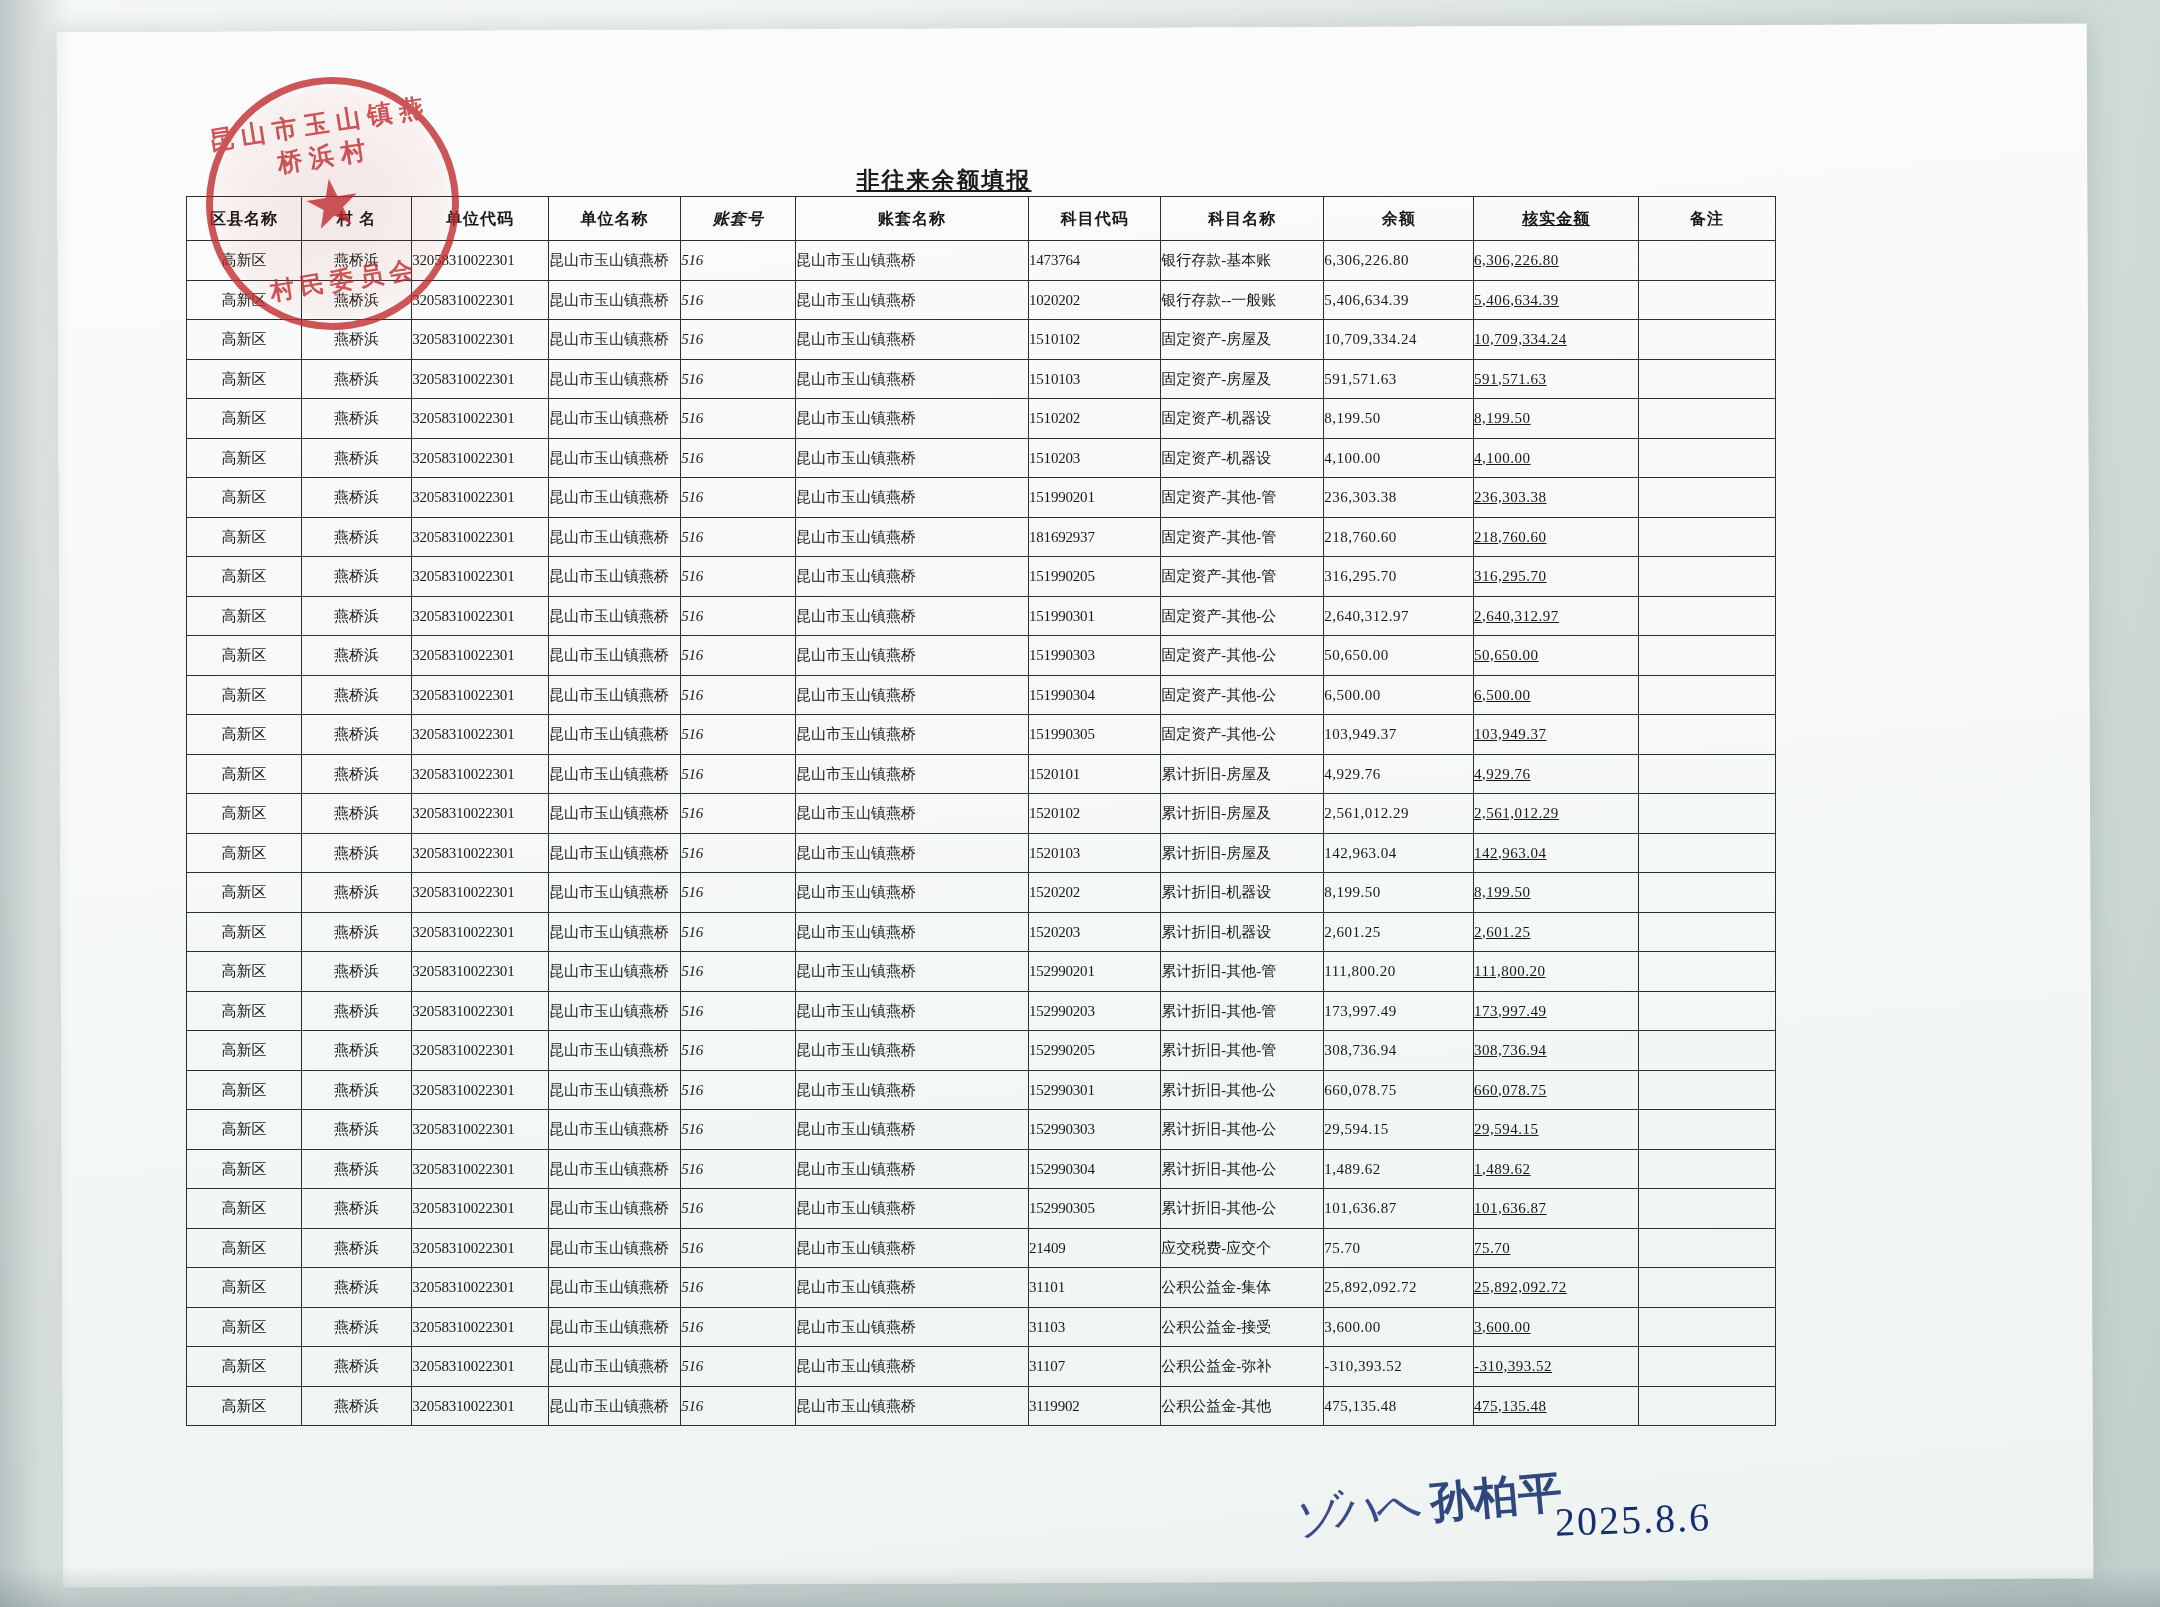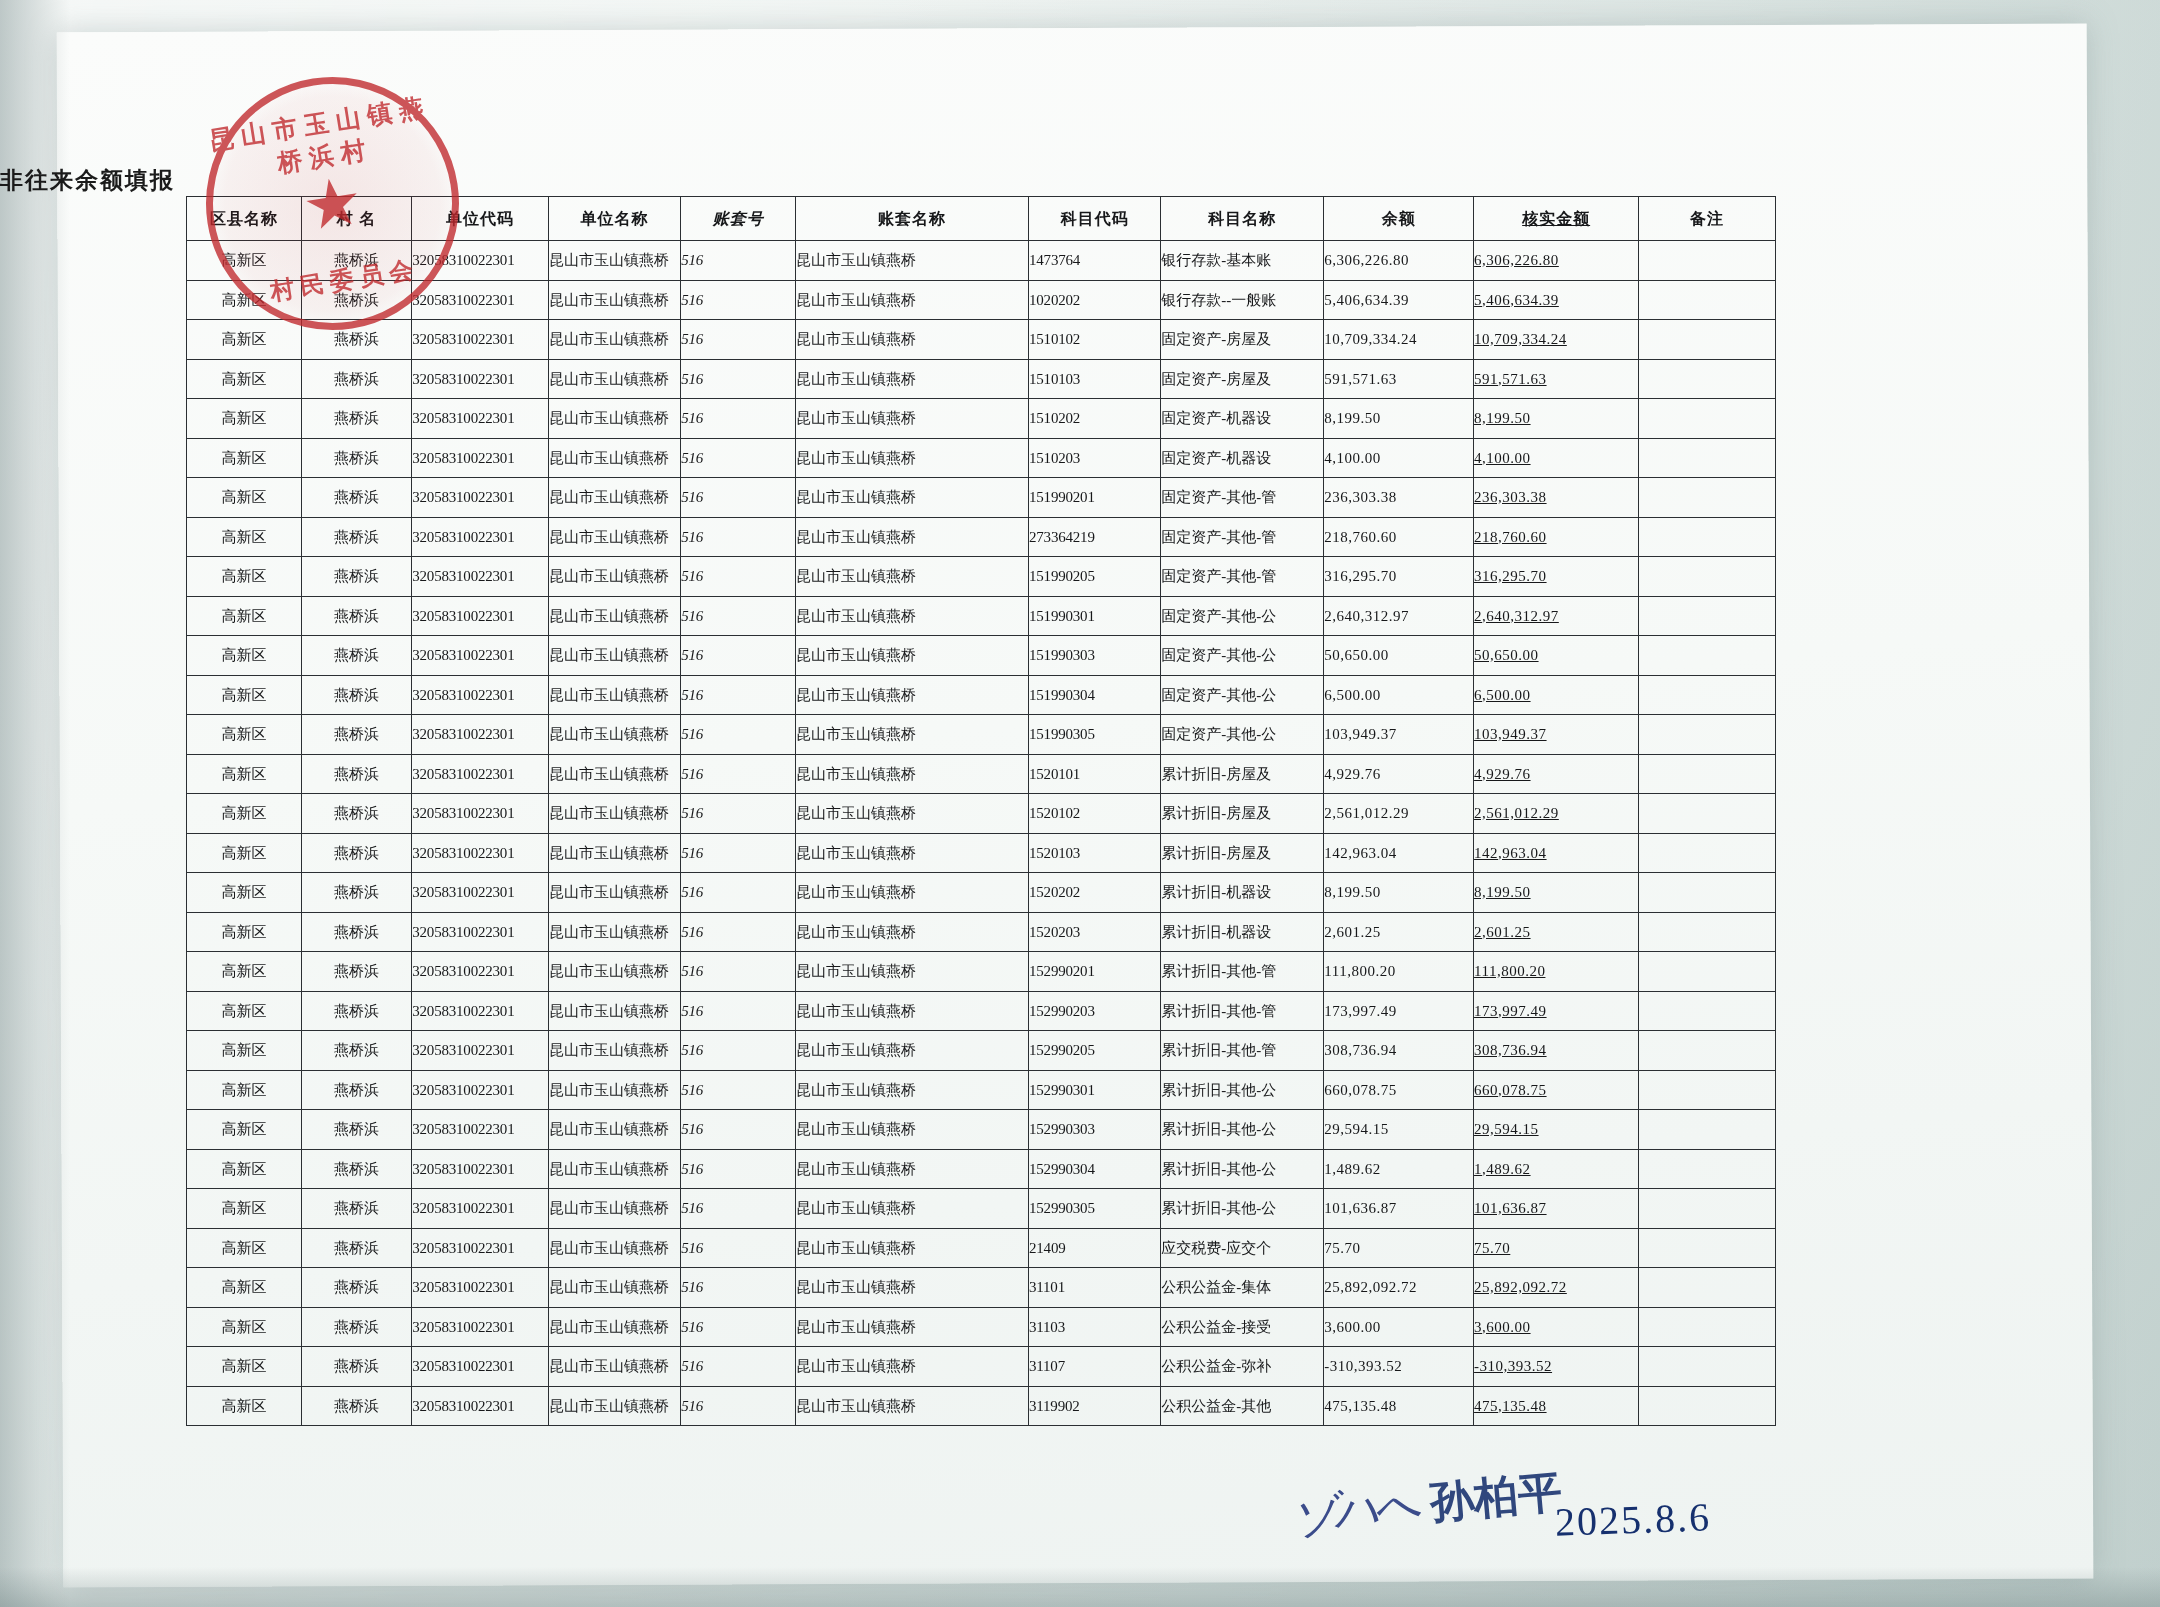--- a/index.html
+++ b/index.html
@@ -41,26 +41,27 @@
   #content {
     position: absolute;
     left: 0; top: 0;
     width: 2160px; height: 1607px;
   }
 
   .doc-title {
     position: absolute;
     left: 0; top: 165px;
     width: 1888px;
-    text-align: left;
+    text-align: center;
     font-size: 23px;
     letter-spacing: 2px;
     color: #1b1b1b;
     font-family: "Liberation Sans", sans-serif;
     font-weight: 600;
+    text-decoration: underline;
   }
 
   table.sheet-table {
     position: absolute;
     left: 186px;
     top: 196px;
     width: 1590px;
     border-collapse: collapse;
     font-size: 15px;
     color: #17181a;
@@ -316,21 +317,21 @@
           <td class="c-num col-hsje">236,303.38</td>
           <td class="c-center col-bz"></td>
         </tr>
         <tr>
           <td class="c-center col-qu">高新区</td>
           <td class="c-center col-cun">燕桥浜</td>
           <td class="c-code col-dwdm">32058310022301</td>
           <td class="c-left col-dwmc">昆山市玉山镇燕桥</td>
           <td class="c-code col-zth">516</td>
           <td class="c-left col-ztmc">昆山市玉山镇燕桥</td>
-          <td class="c-code col-kmdm">273364219</td>
+          <td class="c-code col-kmdm">181692937</td>
           <td class="c-left col-kmmc">固定资产-其他-管</td>
           <td class="c-num col-ye">218,760.60</td>
           <td class="c-num col-hsje">218,760.60</td>
           <td class="c-center col-bz"></td>
         </tr>
         <tr>
           <td class="c-center col-qu">高新区</td>
           <td class="c-center col-cun">燕桥浜</td>
           <td class="c-code col-dwdm">32058310022301</td>
           <td class="c-left col-dwmc">昆山市玉山镇燕桥</td>

